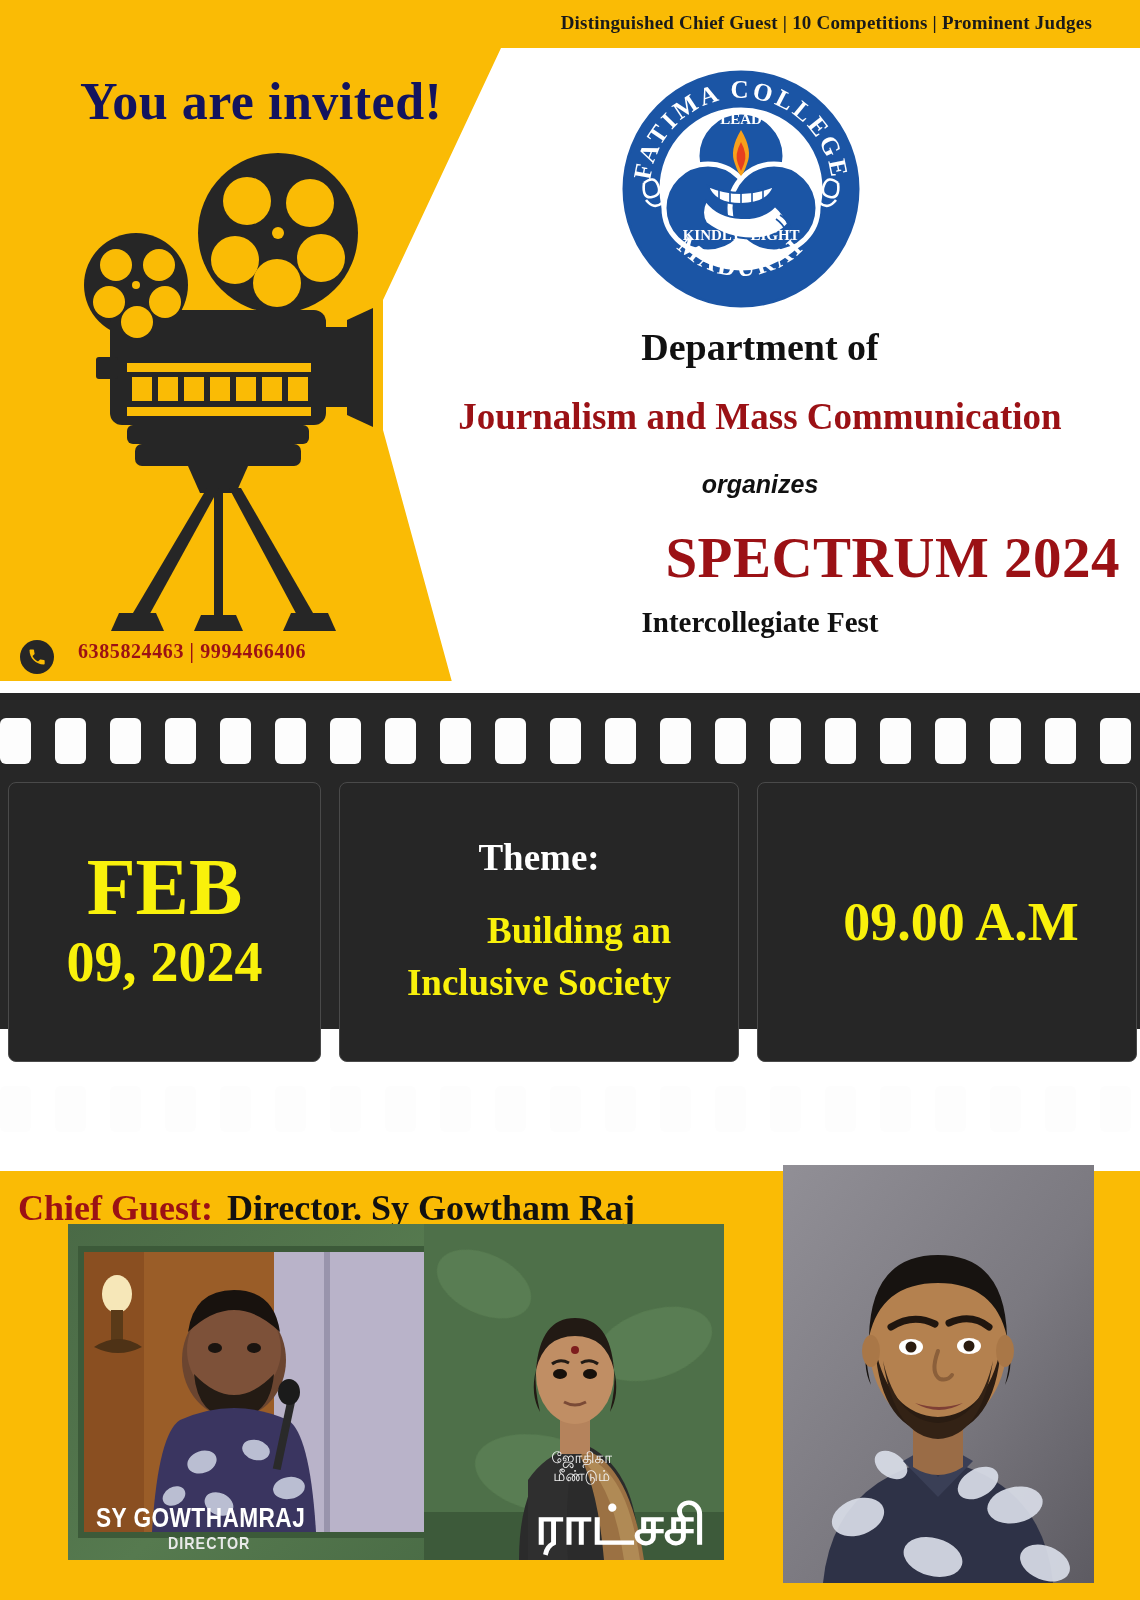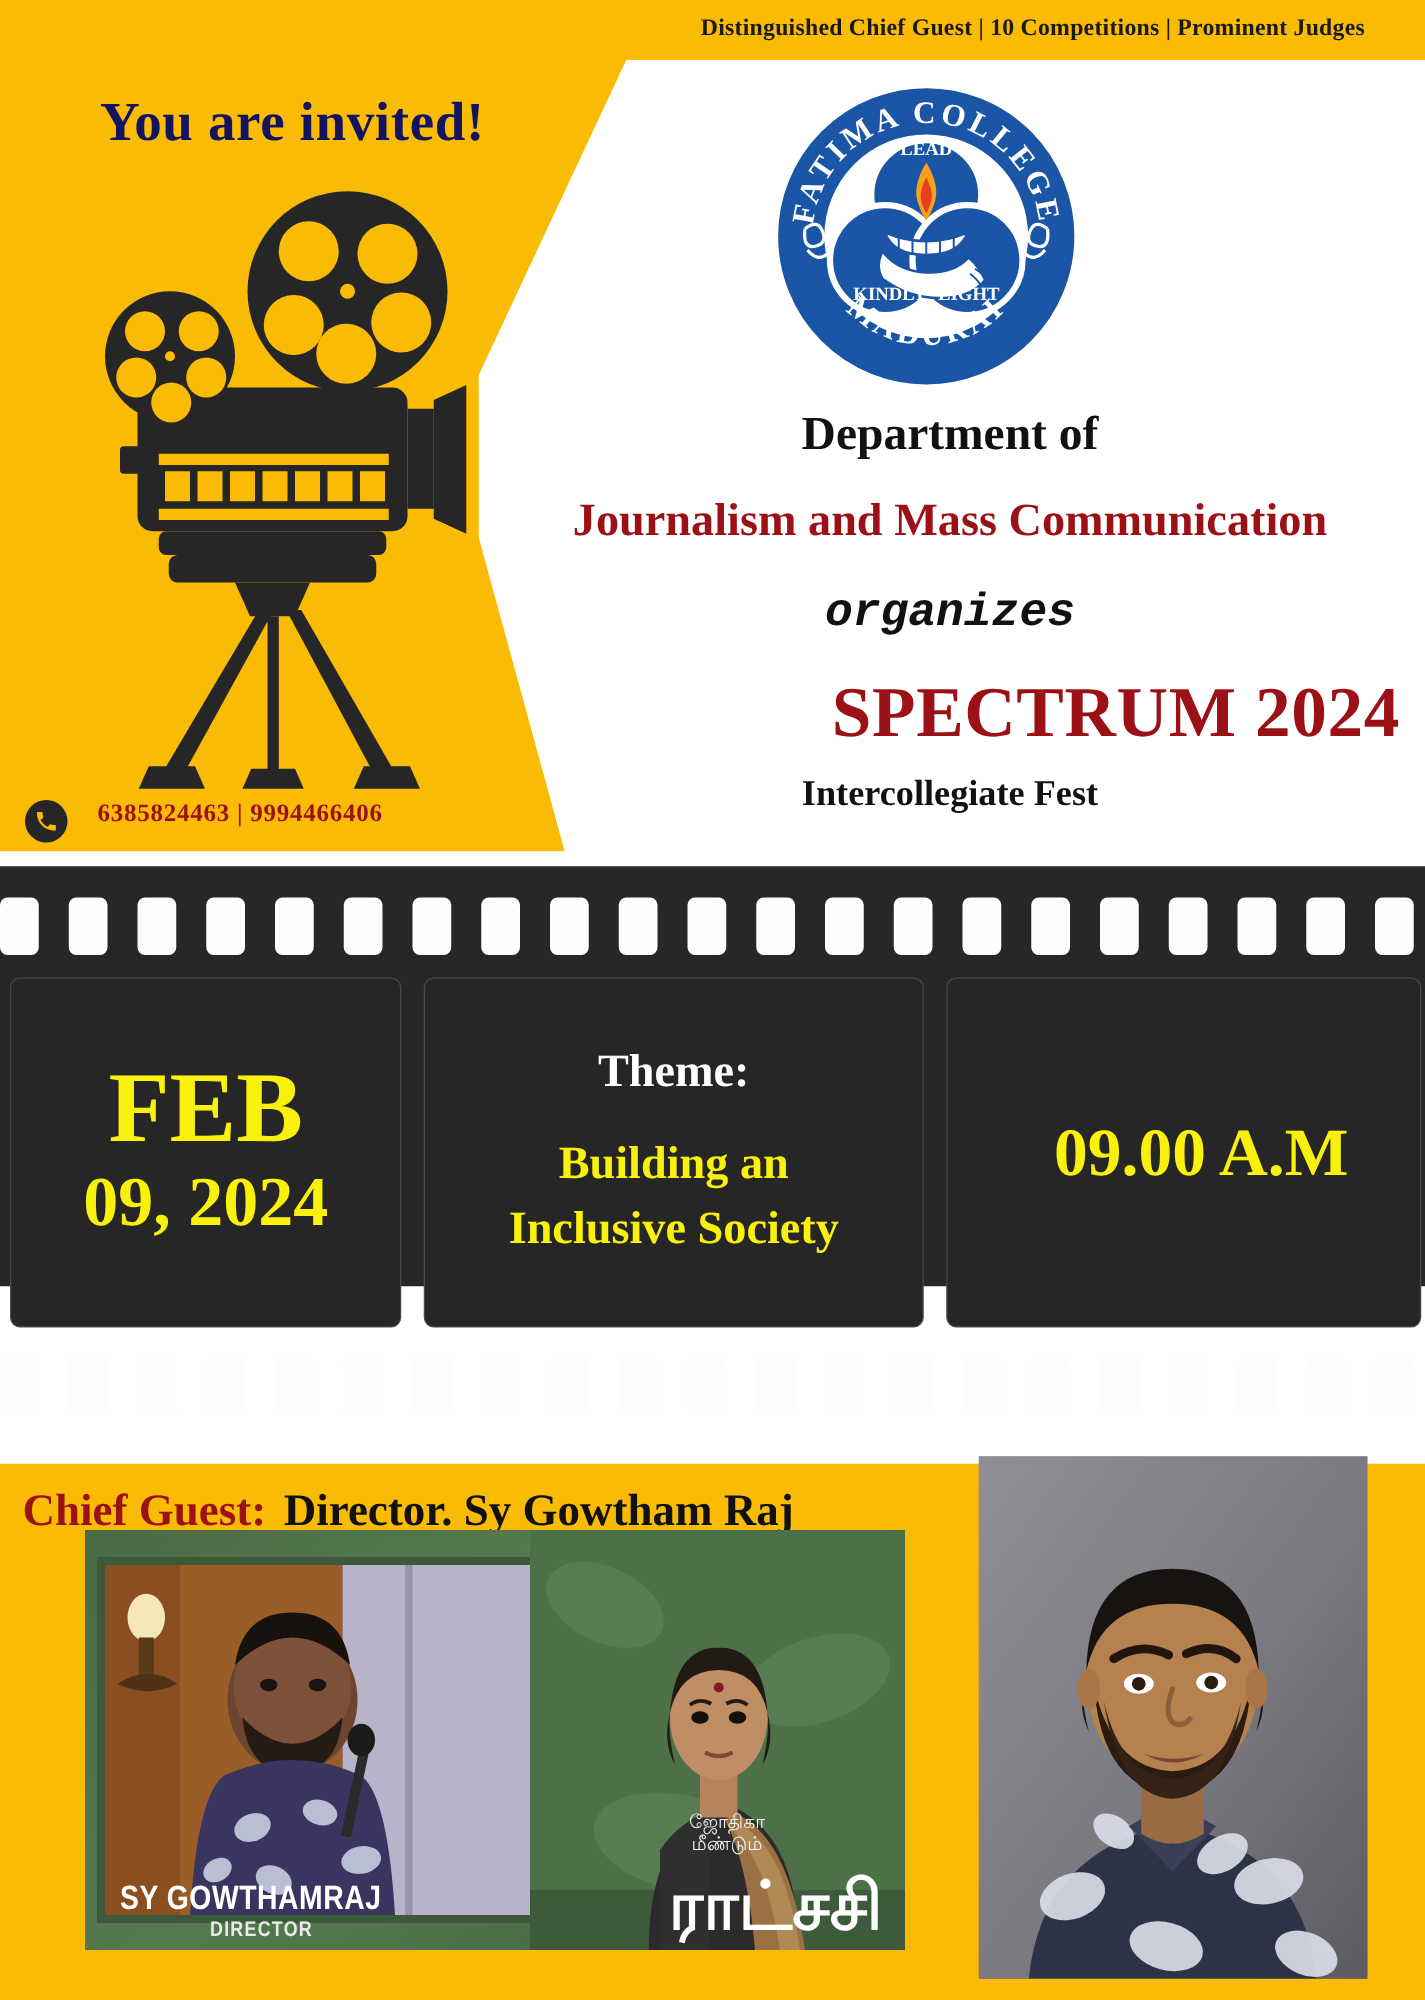--- a/index.html
+++ b/index.html
@@ -58,21 +58,21 @@
     color: #1a1a1a;
     letter-spacing: 0.2px;
     white-space: nowrap;
     font-family: "Liberation Serif", "DejaVu Serif", serif;
   }
 
   .invited-text {
     position: absolute;
     left: 80px;
     top: 72px;
-    font-size: 44px;
+    font-size: 52px;
     font-weight: bold;
     color: #13145e;
     letter-spacing: 0.5px;
     font-family: "Liberation Serif", "DejaVu Serif", serif;
   }
 
   
   .projector {
     position: absolute;
     left: 55px;
@@ -131,26 +131,26 @@
   }
   .dept-line2 {
     font-size: 37px;
     font-weight: bold;
     color: #9B1115;
     margin-bottom: 32px;
     white-space: nowrap;
     font-family: "Liberation Serif", "DejaVu Serif", serif;
   }
   .dept-organizes {
-    font-size: 37px;
+    font-size: 25px;
     font-style: italic;
     font-weight: bold;
     color: #111111;
     margin-bottom: 26px;
-    font-family: Liberation Mono, monospace;
+    font-family: Liberation Sans, sans-serif;
   }
   .dept-title {
     font-size: 57px;
     font-weight: bold;
     color: #9B1115;
     letter-spacing: 0.5px;
     margin-bottom: 16px;
     font-family: "Liberation Serif", "DejaVu Serif", serif;
     text-align: right;
   }
@@ -232,21 +232,21 @@
     font-weight: bold;
     color: #ffffff;
     margin-bottom: 26px;
     font-family: "Liberation Serif", "DejaVu Serif", serif;
   }
   .theme-value {
     font-size: 37px;
     font-weight: bold;
     color: #F9F10B;
     line-height: 1.38;
-    text-align: center;
+    text-align: right;
     font-family: "Liberation Serif", "DejaVu Serif", serif;
   }
   .time-value {
     font-size: 54px;
     font-weight: bold;
     color: #F9F10B;
     white-space: nowrap;
     transform: translateX(14px);
     font-family: "Liberation Serif", "DejaVu Serif", serif;
   }

